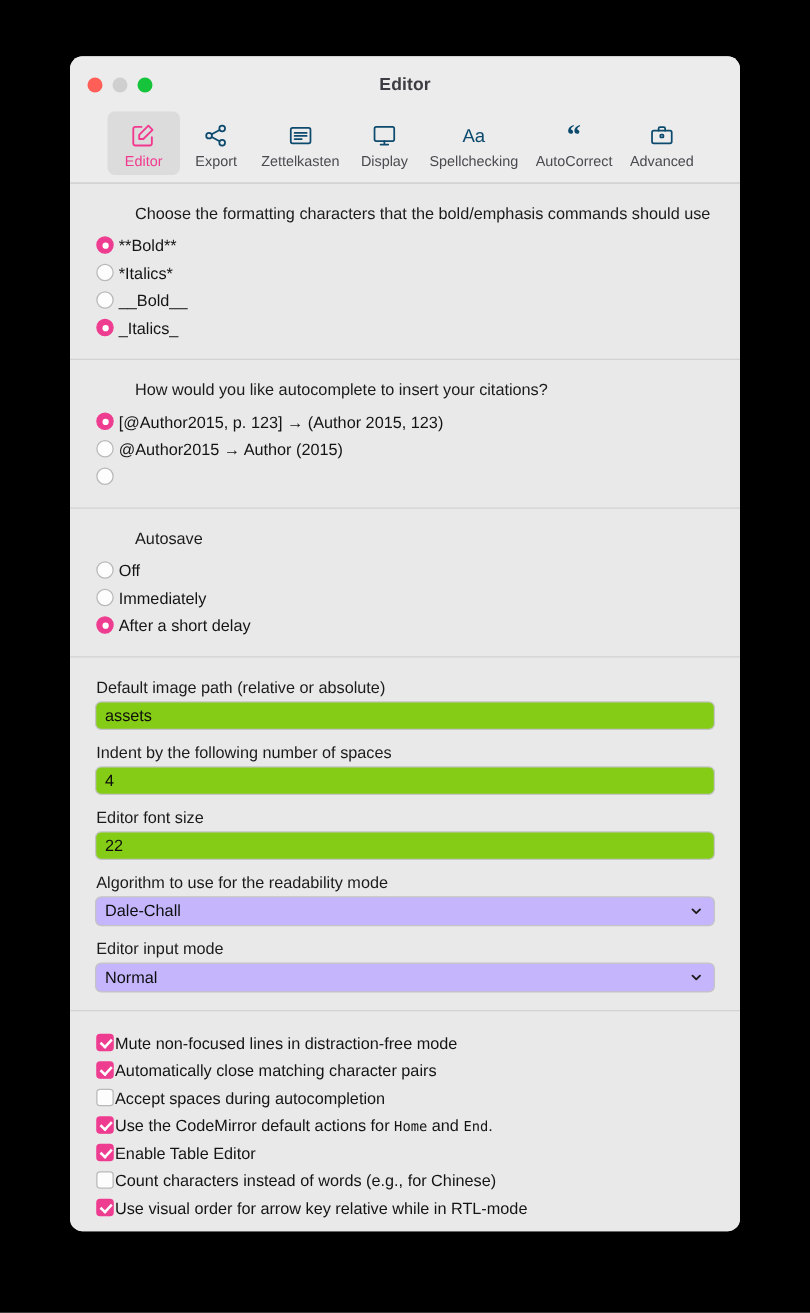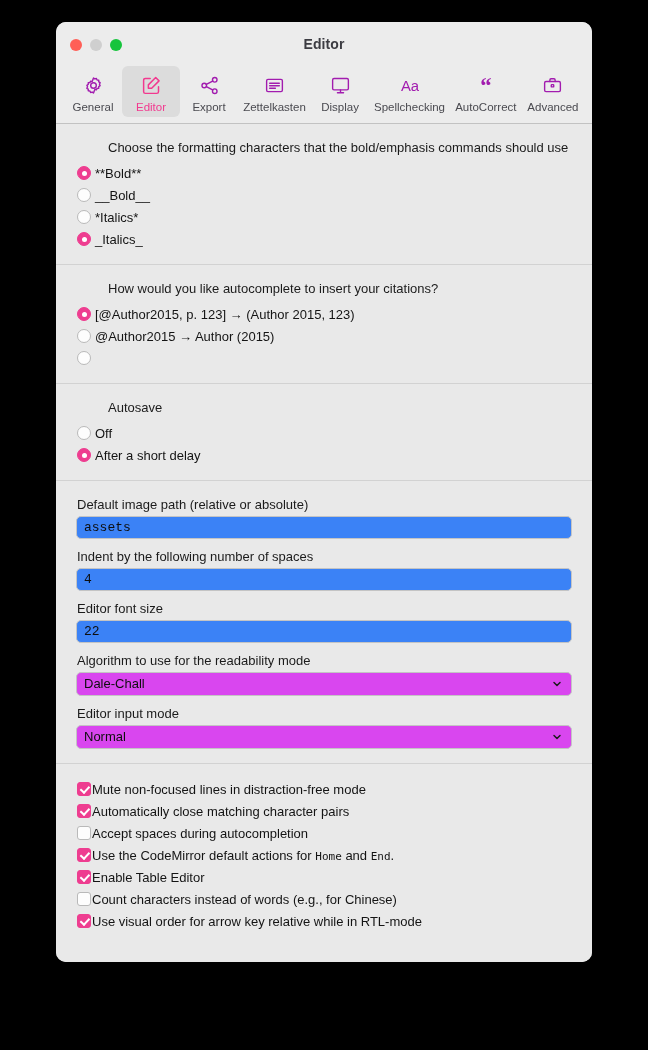--- a/index.html
+++ b/index.html
@@ -12,21 +12,21 @@
   }
   body {
     font-family: "Liberation Sans", sans-serif;
     -webkit-font-smoothing: antialiased;
   }
 
   
   #window {
     position: absolute;
     left: 56px;
-    top: 22px;
+    top: 45px;
     width: 536px;
     height: 940px;
     background: #ececec;
     border-radius: 10px;
     overflow: hidden;
     box-shadow: 0 6px 22px rgba(0,0,0,0.55);
   }
 
   
   #titlebar {
@@ -72,21 +72,21 @@
     padding: 6px 7px 4px 7px;
     border-radius: 6px;
     min-width: 44px;
   }
   .tool.active { background: #dcdcdc; }
   .tool .glyph {
     height: 26px;
     display: flex;
     align-items: center;
     justify-content: center;
-    color: #a21caf;
+    color: #0c4a6e;
   }
   .tool .tlabel {
     margin-top: 3px;
     font-size: 11.5px;
     color: #4a4a50;
     white-space: nowrap;
   }
   .tool.active .glyph,
   .tool.active .tlabel { color: #f2398f; }
 
@@ -185,36 +185,36 @@
   .fieldlabel {
     font-size: 13px;
     color: #1b1b1b;
     margin: 0 0 4px 1px;
   }
   .fieldlabel.spaced { margin-top: 10px; }
   .textfield {
     width: 100%;
     box-sizing: border-box;
     height: 23px;
-    background: #3b82f6;
+    background: #84cc16;
     border: 1px solid #c4c4c4;
     border-radius: 5px;
     font-size: 13px;
     color: #0e0e0e;
     padding: 0 7px;
     line-height: 21px;
-    font-family: Liberation Mono, monospace;
+    font-family: Liberation Sans, sans-serif;
     outline: none;
   }
   .selectfield {
     position: relative;
     width: 100%;
     box-sizing: border-box;
     height: 24px;
-    background: #d946ef;
+    background: #c4b5fd;
     border: 1px solid #c4c4c4;
     border-radius: 5px;
     font-size: 13px;
     color: #0e0e0e;
     padding: 0 7px;
     line-height: 22px;
   }
   .selectfield .chev {
     position: absolute;
     right: 8px;
@@ -232,29 +232,20 @@
 
   <div id="titlebar">
     <div class="traffic" id="tl-close"></div>
     <div class="traffic" id="tl-min"></div>
     <div class="traffic" id="tl-max"></div>
     <div id="window-title">Editor</div>
   </div>
 
   <div id="toolbar">
 
-    <div class="tool">
-      <span class="glyph">
-        <svg width="21" height="21" viewBox="0 0 24 24" fill="none" stroke="currentColor" stroke-width="1.6">
-          <circle cx="12" cy="12" r="3.2"></circle>
-          <path d="M12 3.4l1.5 1.1 1.8-.5.8 1.7 1.9.2.0 1.9 1.6 1-.8 1.7.8 1.7-1.6 1 0 1.9-1.9.2-.8 1.7-1.8-.5L12 20.6l-1.5-1.1-1.8.5-.8-1.7-1.9-.2 0-1.9-1.6-1 .8-1.7-.8-1.7 1.6-1 0-1.9 1.9-.2.8-1.7 1.8.5z" stroke-linejoin="round"></path>
-        </svg>
-      </span>
-      <span class="tlabel">General</span>
-    </div>
 
     <div class="tool active">
       <span class="glyph">
         <svg width="21" height="21" viewBox="0 0 24 24" fill="none" stroke="currentColor" stroke-width="1.7" stroke-linecap="round" stroke-linejoin="round">
           <path d="M20 13.5V19a2 2 0 0 1-2 2H5a2 2 0 0 1-2-2V6a2 2 0 0 1 2-2h5.5"></path>
           <path d="M16.8 2.9l3.8 3.8-8.4 8.4H8.4v-3.8z"></path>
         </svg>
       </span>
       <span class="tlabel">Editor</span>
     </div>
@@ -326,25 +317,25 @@
 
     <div class="section">
       <div class="grouplabel">Choose the formatting characters that the bold/emphasis commands should use</div>
 
       <div class="radio-row">
         <span class="radio on"></span>
         <span class="rlabel">**Bold**</span>
       </div>
       <div class="radio-row">
         <span class="radio"></span>
+        <span class="rlabel">*Italics*</span>
+      </div>
+      <div class="radio-row">
+        <span class="radio"></span>
         <span class="rlabel">__Bold__</span>
-      </div>
-      <div class="radio-row">
-        <span class="radio"></span>
-        <span class="rlabel">*Italics*</span>
       </div>
       <div class="radio-row">
         <span class="radio on"></span>
         <span class="rlabel">_Italics_</span>
       </div>
     </div>
 
     <div class="section">
       <div class="grouplabel">How would you like autocomplete to insert your citations?</div>
 
@@ -360,20 +351,24 @@
         <span class="radio"></span>
       </div>
     </div>
 
     <div class="section">
       <div class="grouplabel">Autosave</div>
 
       <div class="radio-row">
         <span class="radio"></span>
         <span class="rlabel">Off</span>
+      </div>
+      <div class="radio-row">
+        <span class="radio"></span>
+        <span class="rlabel">Immediately</span>
       </div>
       <div class="radio-row">
         <span class="radio on"></span>
         <span class="rlabel">After a short delay</span>
       </div>
     </div>
 
     <div class="section">
       <div class="fieldlabel">Default image path (relative or absolute)</div>
       <input class="textfield" type="text" value="assets" style="">

